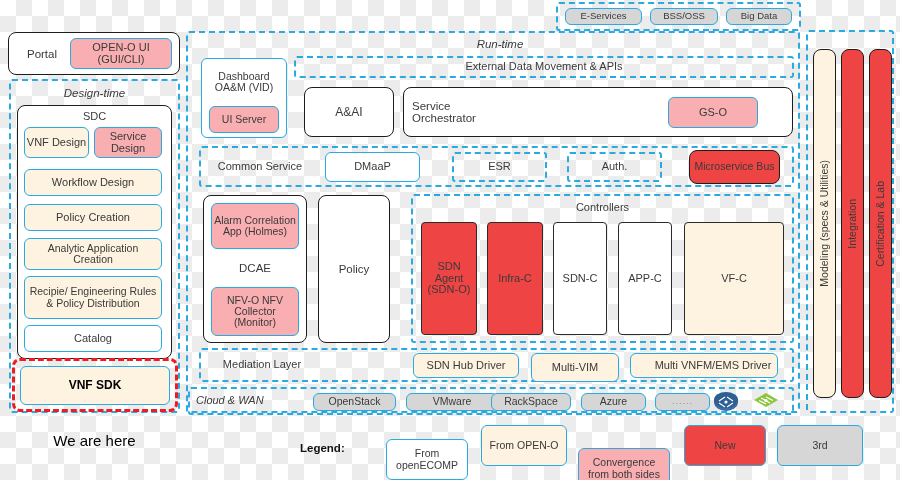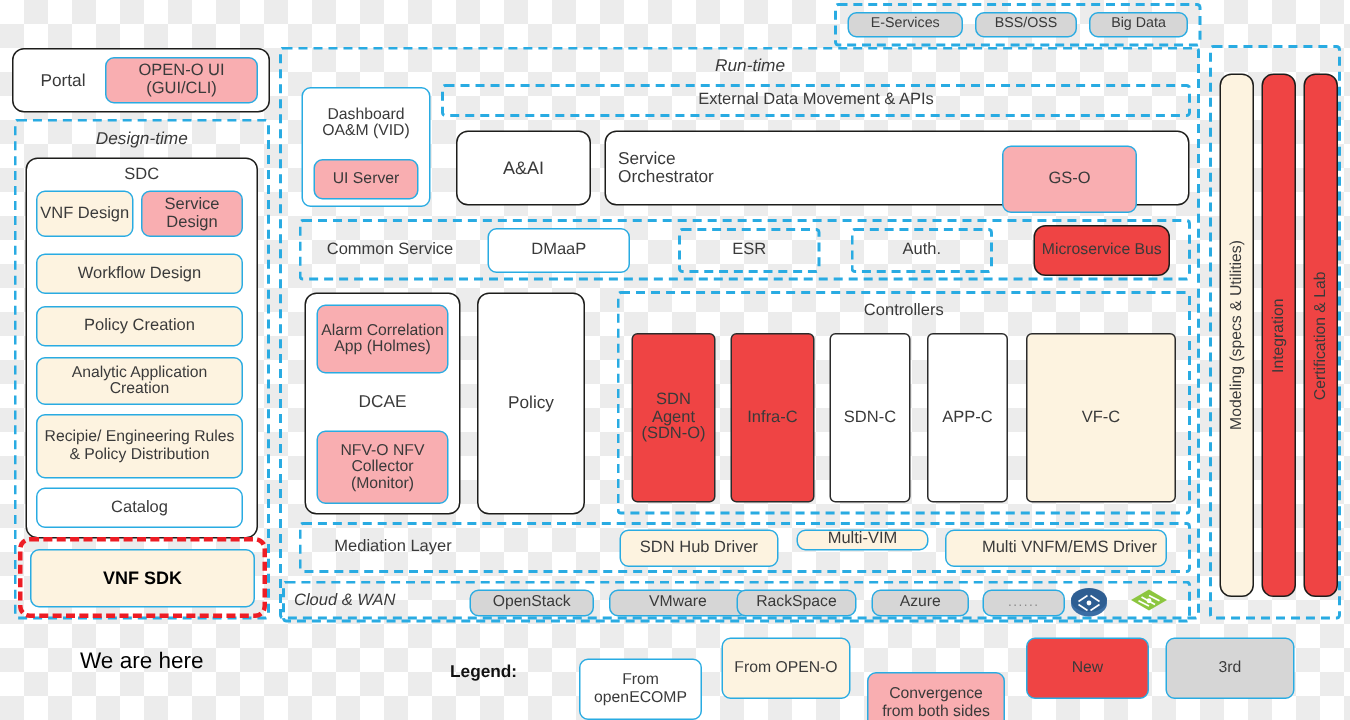--- a/index.html
+++ b/index.html
@@ -88,21 +88,21 @@
 <div class="abs box b-dash" style="left:294px;top:56px;width:500px;height:22px;font-size:11px;">External Data Movement &amp; APIs</div>
 
 <div class="abs b-blue f-white" style="left:201px;top:58px;width:86px;height:80px;"></div>
 <div class="abs box" style="left:201px;top:62px;width:86px;height:40px;font-size:10.5px;padding:0 2px;">Dashboard OA&amp;M (VID)</div>
 <div class="abs box b-blue f-pink" style="left:209px;top:106px;width:70px;height:27px;font-size:10.5px;">UI Server</div>
 
 <div class="abs box b-black f-white" style="left:304px;top:87px;width:90px;height:50px;font-size:12px;">A&amp;AI</div>
 
 <div class="abs b-black f-white" style="left:403px;top:87px;width:390px;height:50px;"></div>
 <div class="abs box" style="left:412px;top:96px;width:100px;height:32px;font-size:11.5px;justify-content:flex-start;text-align:left;">Service Orchestrator</div>
-<div class="abs box b-blue f-pink" style="left:668px;top:97px;width:90px;height:45px;font-size:11px;">GS-O</div>
+<div class="abs box b-blue f-pink" style="left:668px;top:97px;width:90px;height:31px;font-size:11px;">GS-O</div>
 
 <div class="abs b-dash" style="left:199px;top:146px;width:595px;height:41px;"></div>
 <div class="abs box" style="left:206px;top:156px;width:108px;height:22px;font-size:11px;">Common Service</div>
 <div class="abs box b-blue f-white" style="left:325px;top:152px;width:95px;height:30px;font-size:11px;">DMaaP</div>
 <div class="abs box b-dash" style="left:452px;top:152px;width:95px;height:30px;font-size:11px;">ESR</div>
 <div class="abs box b-dash" style="left:567px;top:152px;width:95px;height:30px;font-size:11px;">Auth.</div>
 <div class="abs box b-black f-green" style="left:689px;top:150px;width:91px;height:34px;font-size:10.5px;">Microservice Bus</div>
 
 <div class="abs b-black f-white" style="left:203px;top:195px;width:104px;height:148px;"></div>
 <div class="abs box b-blue f-pink" style="left:211px;top:203px;width:88px;height:46px;font-size:10.5px;padding:0 2px;">Alarm Correlation App (Holmes)</div>
@@ -115,21 +115,21 @@
 <div class="abs box" style="left:411px;top:200px;width:383px;height:16px;font-size:11px;">Controllers</div>
 <div class="abs box b-gray f-green" style="left:421px;top:222px;width:56px;height:113px;font-size:11px;padding:0 2px;">SDN Agent (SDN-O)</div>
 <div class="abs box b-gray f-green" style="left:487px;top:222px;width:56px;height:113px;font-size:11px;padding:0 2px;">Infra-C</div>
 <div class="abs box b-gray f-white" style="left:553px;top:222px;width:54px;height:113px;font-size:11px;padding:0 2px;">SDN-C</div>
 <div class="abs box b-gray f-white" style="left:618px;top:222px;width:54px;height:113px;font-size:11px;padding:0 2px;">APP-C</div>
 <div class="abs box b-gray f-cream" style="left:684px;top:222px;width:100px;height:113px;font-size:11px;padding:0 2px;">VF-C</div>
 
 <div class="abs b-dash" style="left:199px;top:348px;width:595px;height:34px;"></div>
 <div class="abs box" style="left:207px;top:355px;width:110px;height:20px;font-size:11px;">Mediation Layer</div>
 <div class="abs box b-blue f-cream" style="left:413px;top:353px;width:106px;height:25px;font-size:11px;">SDN Hub Driver</div>
-<div class="abs box b-blue f-cream" style="left:531px;top:353px;width:88px;height:14px;font-size:11px;">Multi-VIM</div>
+<div class="abs box b-blue f-cream" style="left:531px;top:353px;width:88px;height:29px;font-size:11px;">Multi-VIM</div>
 <div class="abs box b-blue f-cream" style="left:630px;top:353px;width:148px;height:25px;font-size:11px;padding-left:18px;">Multi VNFM/EMS Driver</div>
 
 <div class="abs b-dash" style="left:188px;top:387px;width:606px;height:28px;"></div>
 <div class="abs box t-italic" style="left:196px;top:392px;width:100px;height:18px;font-size:11px;justify-content:flex-start;text-align:right;">Cloud &amp; WAN</div>
 <div class="abs box b-blue f-gray" style="left:313px;top:393px;width:83px;height:18px;font-size:10.5px;">OpenStack</div>
 <div class="abs box b-blue f-gray" style="left:406px;top:393px;width:92px;height:18px;font-size:10.5px;">VMware</div>
 <div class="abs box b-blue f-gray" style="left:491px;top:393px;width:80px;height:18px;font-size:10.5px;">RackSpace</div>
 <div class="abs box b-blue f-gray" style="left:581px;top:393px;width:65px;height:18px;font-size:10.5px;">Azure</div>
 <div class="abs box b-blue f-gray" style="left:655px;top:393px;width:55px;height:18px;font-size:9px;color:#8a8a8a;letter-spacing:1px;">......</div>
 

